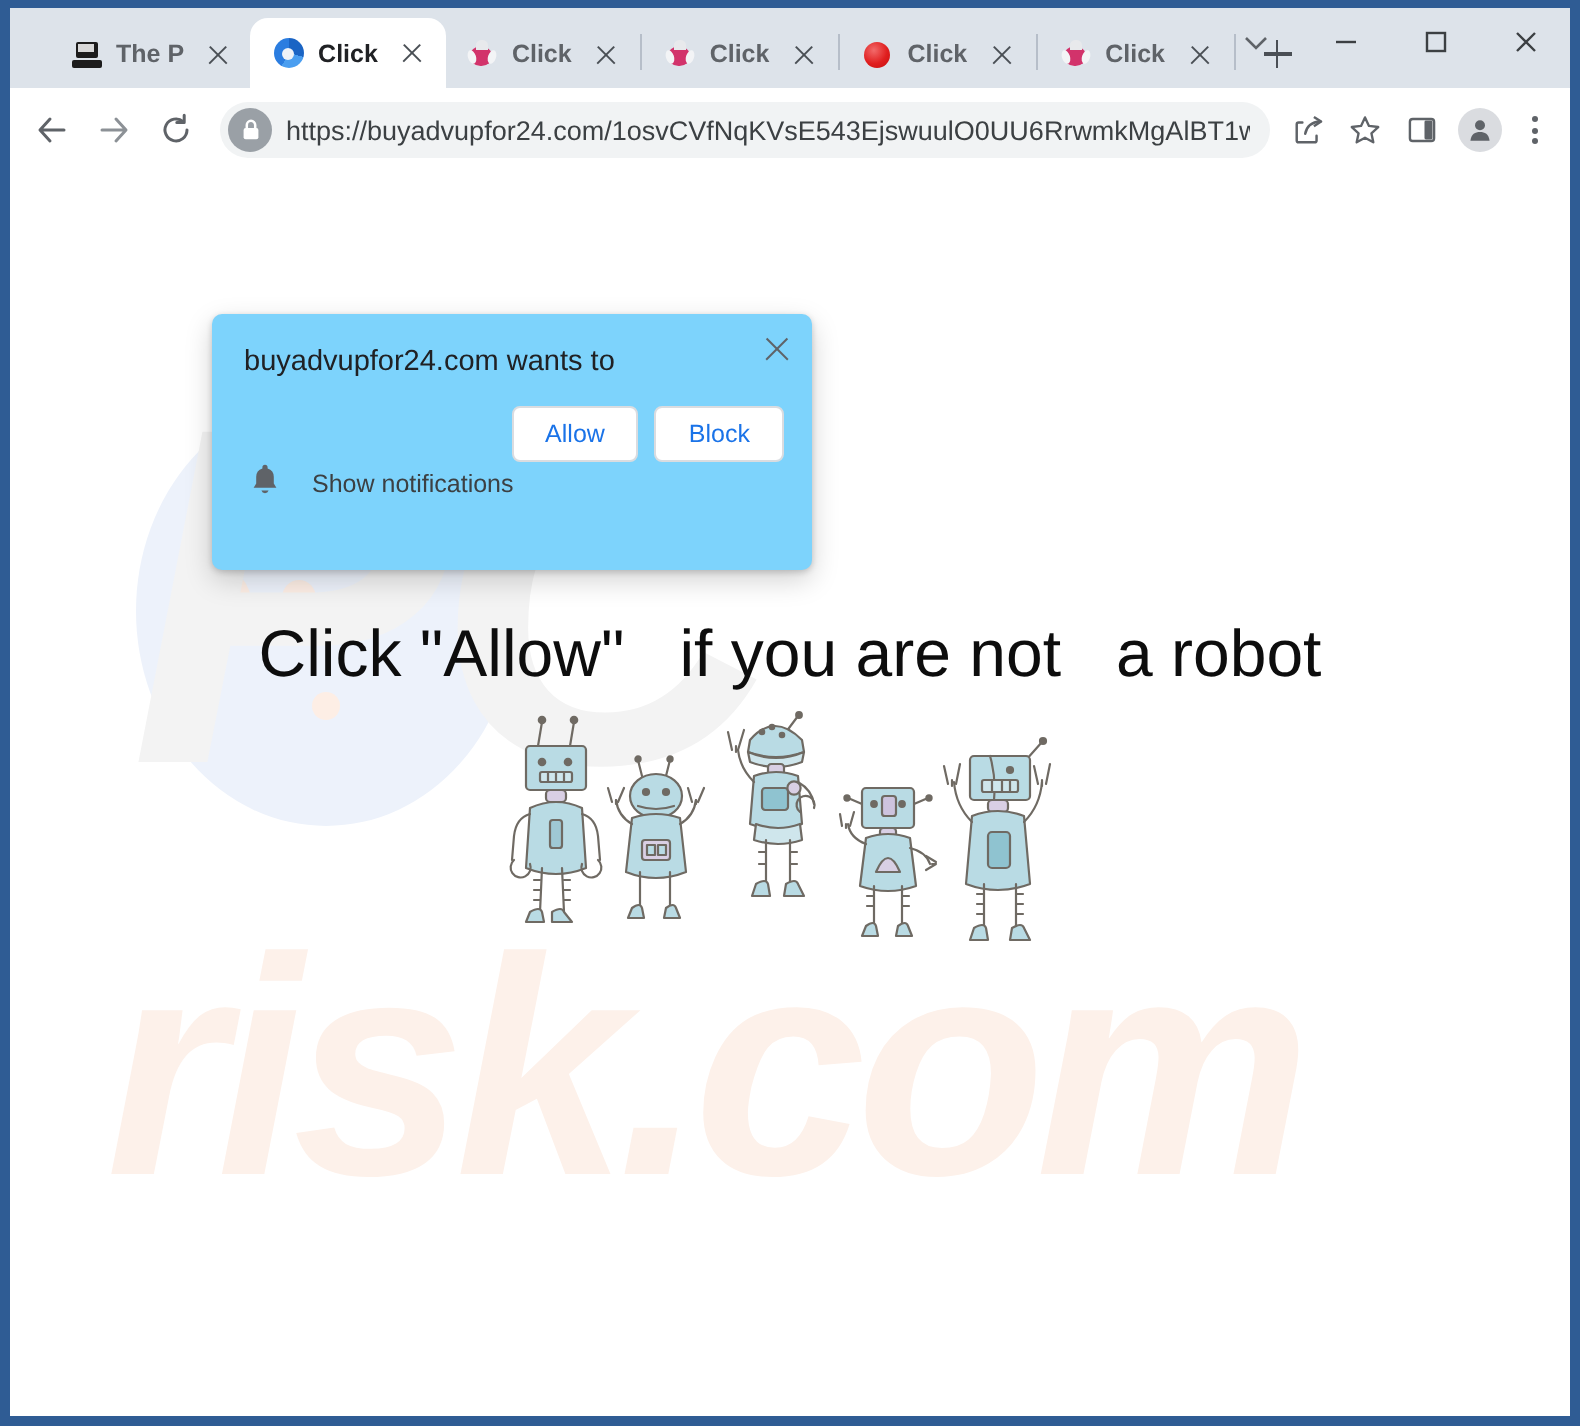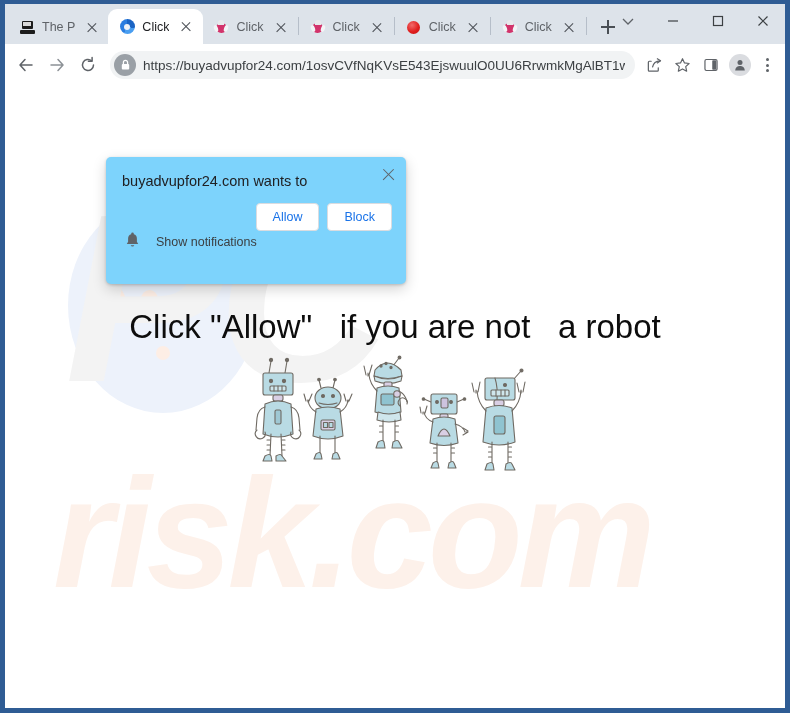--- a/index.html
+++ b/index.html
@@ -25,21 +25,22 @@
     overflow: hidden;
   }
 
   
   #tab-strip {
     position: relative;
     height: 40px;
     background: #dde3ea;
     display: flex;
     align-items: flex-end;
-    padding-left: 4px;
+    padding-left: 20px;
+    font-weight: bold;
   }
   .tab {
     position: relative;
     height: 34px;
     display: flex;
     align-items: center;
     padding: 0 8px 0 10px;
     gap: 7px;
     font-size: 12px;
     color: #5f6368;

